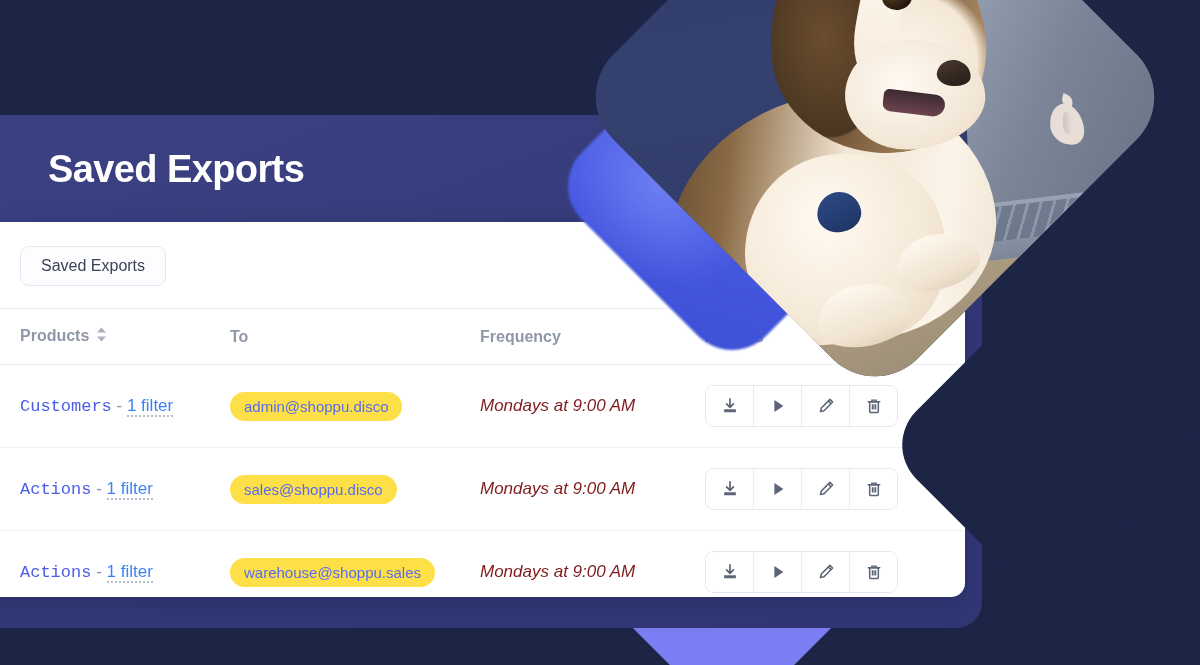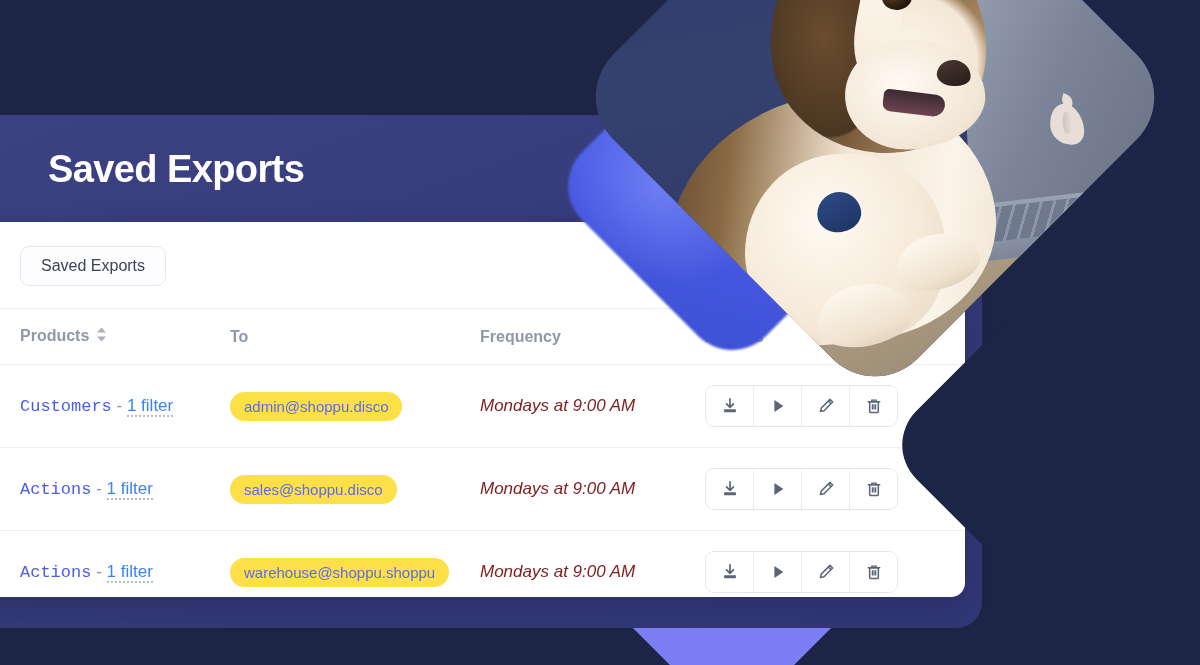--- a/index.html
+++ b/index.html
@@ -394,21 +394,21 @@
             </div>
           </div>
         </td>
       </tr>
 
       <tr>
         <td class="c-resource">
           <a class="res-link">Actions</a><span class="res-dash"> - </span><span class="res-filter">1 filter</span>
         </td>
         <td class="c-to">
-          <span class="chip">warehouse@shoppu.shoppu</span>
+          <span class="chip">warehouse@shoppu.sales</span>
         </td>
         <td class="c-freq">
           <span class="freq">Mondays at 9:00 AM</span>
         </td>
         <td class="c-actions">
           <div class="actions">
             <div class="act-btn">
               <span>
                   <svg width="18" height="18" viewBox="0 0 20 20">
                     <path d="M10 2 v8 M10 11.5 L6.2 7.6 M10 11.5 L13.8 7.6" stroke="#5c6577" stroke-width="1.9" fill="none" stroke-linecap="round" stroke-linejoin="round"></path>

